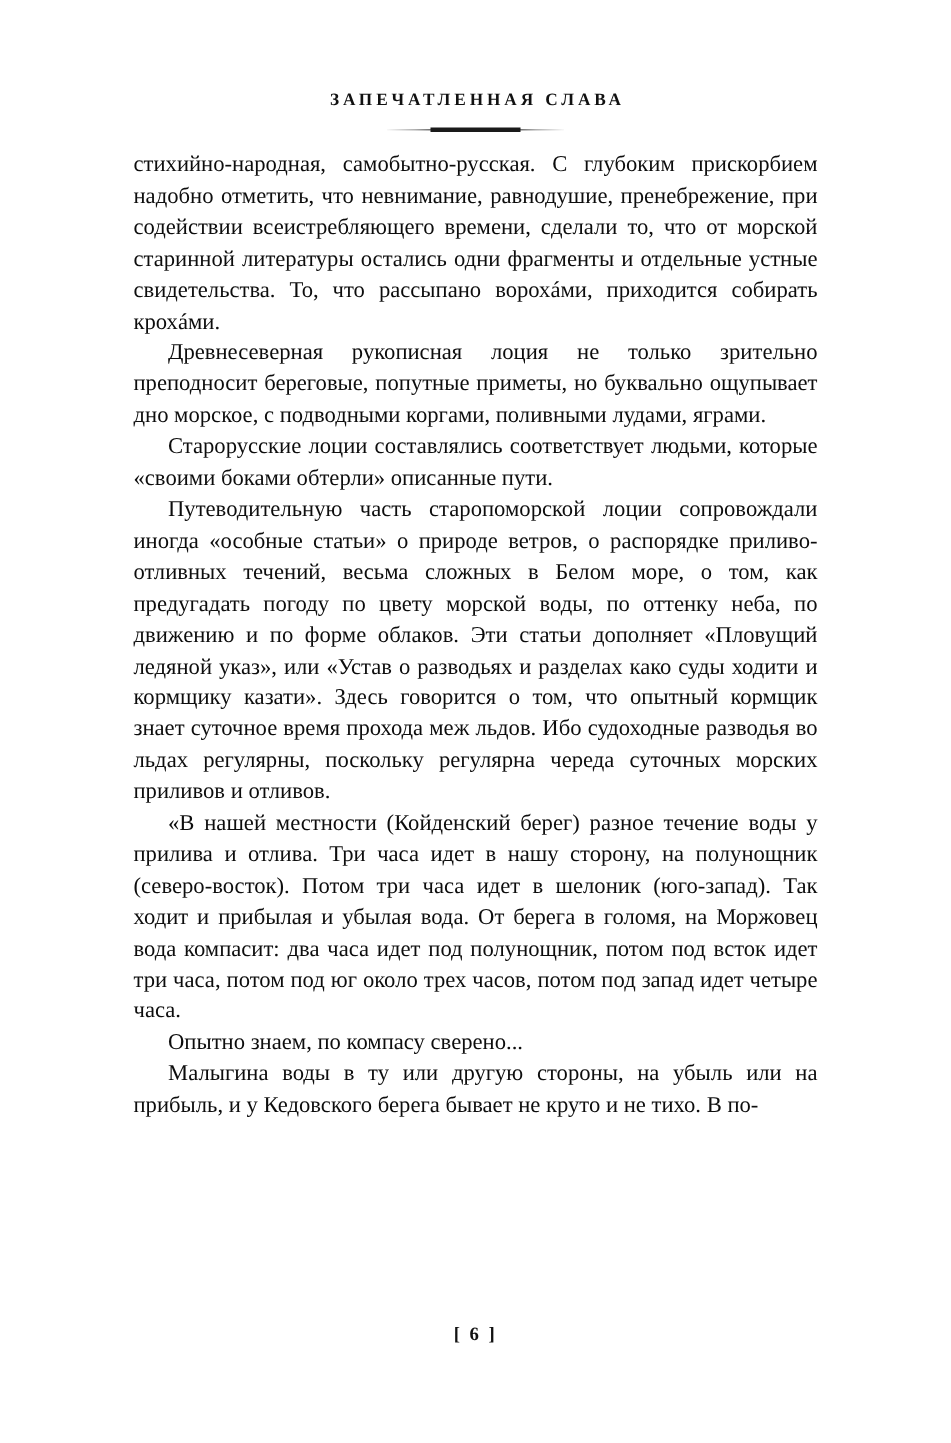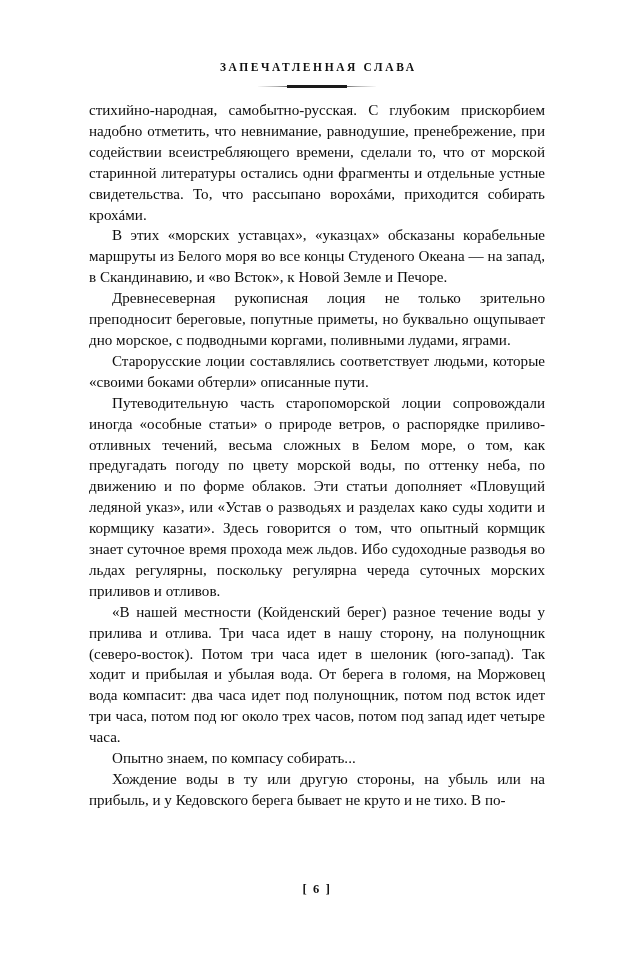--- a/index.html
+++ b/index.html
@@ -107,24 +107,23 @@
 
   <div class="running-head">ЗАПЕЧАТЛЕННАЯ СЛАВА</div>
 
   <div class="head-rule">
     <div class="bar-thin"></div>
     <div class="bar-thick"></div>
   </div>
 
   <div class="column">
     <p class="no-indent">стихийно-народная, самобытно-русская. С глубоким прискорбием надобно отметить, что невнимание, равнодушие, пренебрежение, при содействии всеистребляющего времени, сделали то, что от морской старинной литературы остались одни фрагменты и отдельные устные свидетельства. То, что рассыпано ворохáми, приходится собирать крохáми.</p>
-    <p>В этих «морских уставцах», «указцах» обсказаны корабельные маршруты из Белого моря во все концы Студеного Океана — на запад, в Скандинавию, и «во Всток», к Новой Земле и Печоре.</p>
     <p>Древнесеверная рукописная лоция не только зрительно преподносит береговые, попутные приметы, но буквально ощупывает дно морское, с подводными коргами, поливными лудами, яграми.</p>
     <p>Старорусские лоции составлялись соответствует людьми, которые «своими боками обтерли» описанные пути.</p>
     <p>Путеводительную часть старопоморской лоции сопровождали иногда «особные статьи» о природе ветров, о распорядке приливо-отливных течений, весьма сложных в Белом море, о том, как предугадать погоду по цвету морской воды, по оттенку неба, по движению и по форме облаков. Эти статьи дополняет «Пловущий ледяной указ», или «Устав о разводьях и разделах како суды ходити и кормщику казати». Здесь говорится о том, что опытный кормщик знает суточное время прохода меж льдов. Ибо судоходные разводья во льдах регулярны, поскольку регулярна череда суточных морских приливов и отливов.</p>
     <p>«В нашей местности (Койденский берег) разное течение воды у прилива и отлива. Три часа идет в нашу сторону, на полунощник (северо-восток). Потом три часа идет в шелоник (юго-запад). Так ходит и прибылая и убылая вода. От берега в голомя, на Моржовец вода компасит: два часа идет под полунощник, потом под всток идет три часа, потом под юг около трех часов, потом под запад идет четыре часа.</p>
-    <p>Опытно знаем, по компасу собирать...</p>
-    <p>Хождение воды в ту или другую стороны, на убыль или на прибыль, и у Кедовского берега бывает не круто и не тихо. В по-</p>
+    <p>Опытно знаем, по компасу сверено...</p>
+    <p>Малыгина воды в ту или другую стороны, на убыль или на прибыль, и у Кедовского берега бывает не круто и не тихо. В по-</p>
   </div>
 
   <div class="folio">[ 6 ]</div>
 
 </div>
 
 </body></html>

